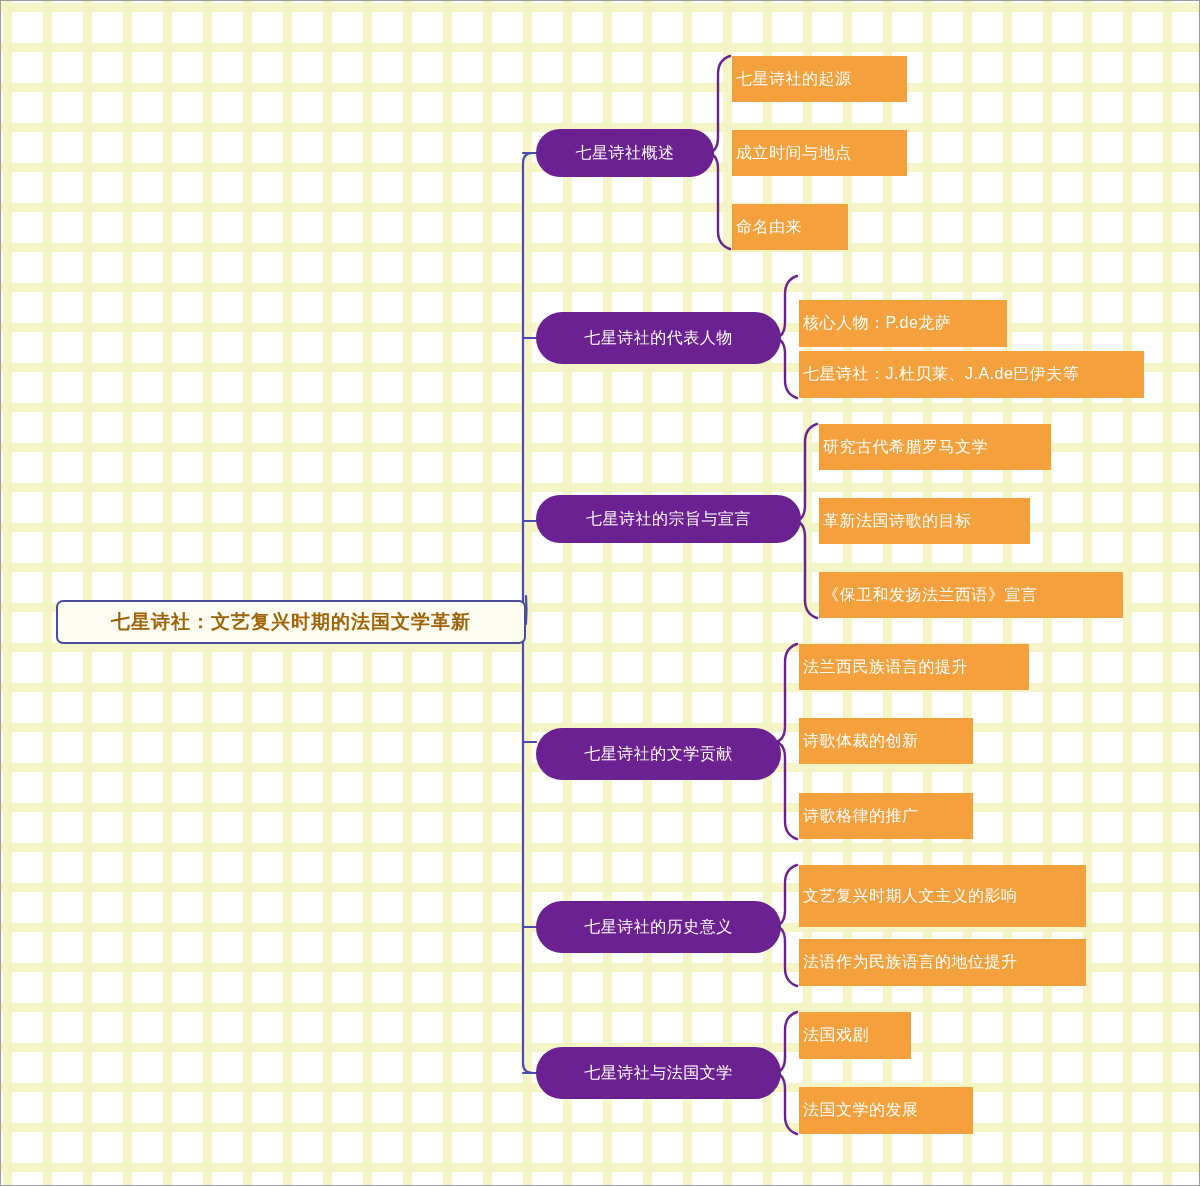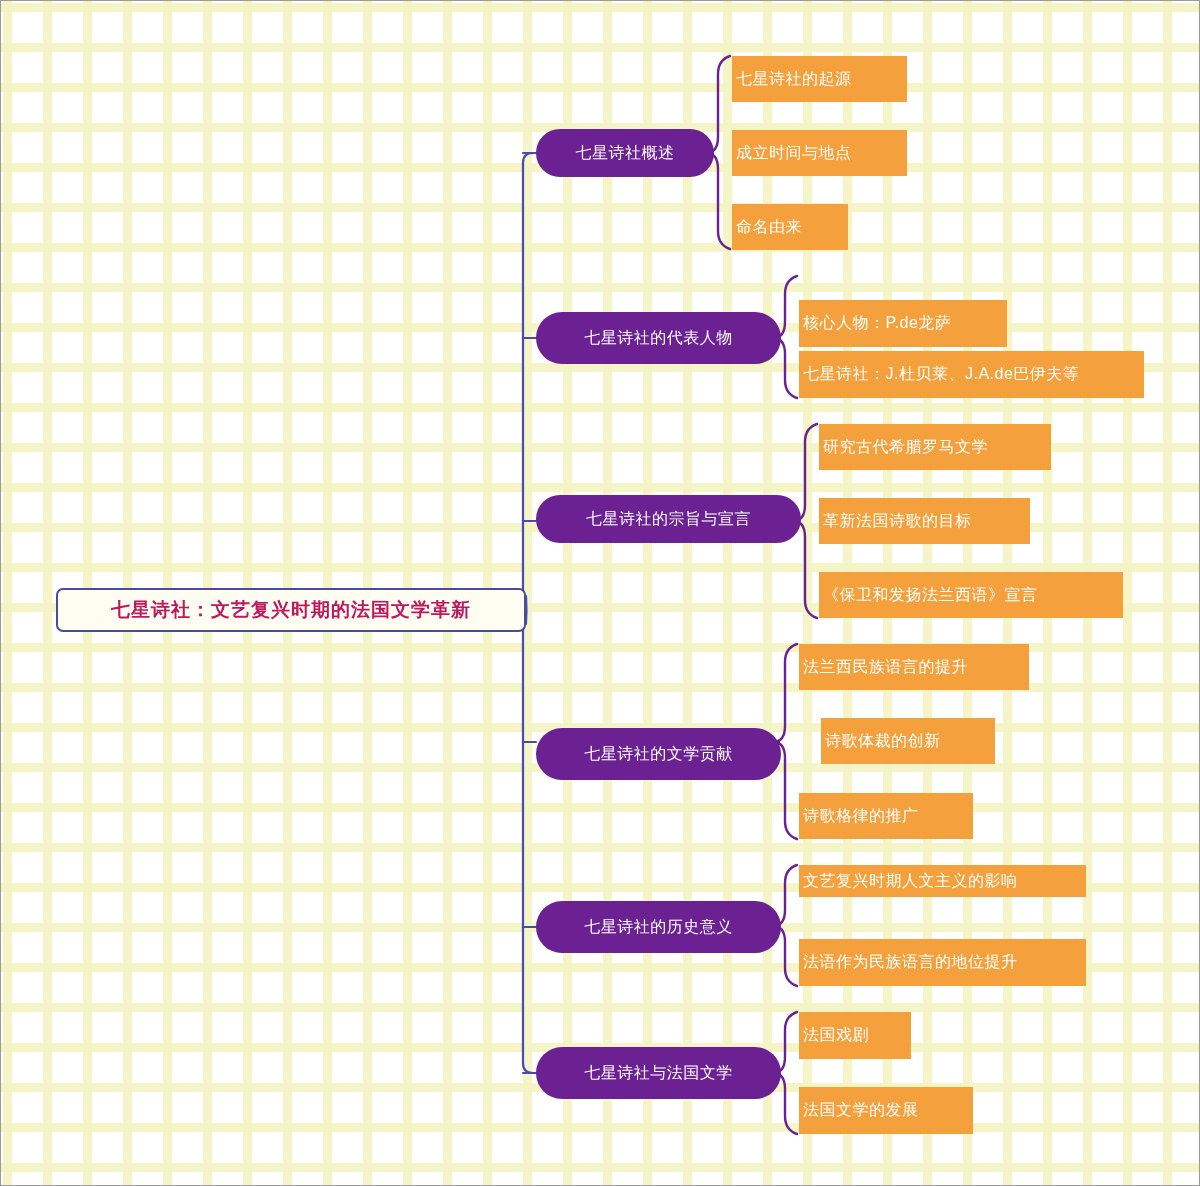--- a/index.html
+++ b/index.html
@@ -33,26 +33,27 @@
     position: absolute;
     box-sizing: border-box;
     display: flex;
     align-items: center;
     white-space: nowrap;
   }
   .root-node {
     background: #fdfdf2;
     border: 2px solid #4a4a9e;
     border-radius: 7px;
-    color: #be185d;
+    color: #a16207;
     font-size: 19px;
     font-weight: bold;
     letter-spacing: 1px;
     padding: 0 18px;
     justify-content: center;
+    margin-top: 12px;
   }
   .branch-node {
     background: #6b2191;
     border-radius: 26px;
     color: #ffffff;
     font-size: 16px;
     padding: 0 22px;
     justify-content: center;
     letter-spacing: 0.5px;
   }
@@ -99,22 +100,22 @@
       <div class="node leaf-node" style="left: 731px; top: 203px; width: 116px; height: 46px;">命名由来</div>
       <div class="node branch-node" style="left: 535px; top: 311px; width: 245px; height: 52px;">七星诗社的代表人物</div>
       <div class="node leaf-node" style="left: 798px; top: 275px; width: 208px; height: 47px; margin-top: 24px;">核心人物：P.de龙萨</div>
       <div class="node leaf-node" style="left: 798px; top: 350px; width: 345px; height: 47px;">七星诗社：J.杜贝莱、J.A.de巴伊夫等</div>
       <div class="node branch-node" style="left: 535px; top: 494px; width: 265px; height: 48px;">七星诗社的宗旨与宣言</div>
       <div class="node leaf-node" style="left: 818px; top: 423px; width: 232px; height: 46px;">研究古代希腊罗马文学</div>
       <div class="node leaf-node" style="left: 818px; top: 497px; width: 211px; height: 46px;">革新法国诗歌的目标</div>
       <div class="node leaf-node" style="left: 818px; top: 571px; width: 304px; height: 46px;">《保卫和发扬法兰西语》宣言</div>
       <div class="node branch-node" style="left: 535px; top: 715px; width: 245px; height: 52px; margin-top: 12px;">七星诗社的文学贡献</div>
       <div class="node leaf-node" style="left: 798px; top: 643px; width: 230px; height: 46px;">法兰西民族语言的提升</div>
-      <div class="node leaf-node" style="left: 820px; top: 717px; width: 174px; height: 46px;">诗歌体裁的创新</div>
+      <div class="node leaf-node" style="left: 798px; top: 717px; width: 174px; height: 46px;">诗歌体裁的创新</div>
       <div class="node leaf-node" style="left: 798px; top: 792px; width: 174px; height: 46px;">诗歌格律的推广</div>
       <div class="node branch-node" style="left: 535px; top: 900px; width: 245px; height: 52px;">七星诗社的历史意义</div>
-      <div class="node leaf-node" style="left: 798px; top: 864px; width: 287px; height: 32px; font-family: Liberation Mono, monospace;">文艺复兴时期人文主义的影响</div>
+      <div class="node leaf-node" style="left: 798px; top: 864px; width: 287px; height: 62px; font-family: Liberation Mono, monospace;">文艺复兴时期人文主义的影响</div>
       <div class="node leaf-node" style="left: 798px; top: 938px; width: 287px; height: 47px;">法语作为民族语言的地位提升</div>
       <div class="node branch-node" style="left: 535px; top: 1046px; width: 245px; height: 52px;">七星诗社与法国文学</div>
       <div class="node leaf-node" style="left: 798px; top: 1011px; width: 112px; height: 47px;">法国戏剧</div>
       <div class="node leaf-node" style="left: 798px; top: 1086px; width: 174px; height: 47px;">法国文学的发展</div>
     </div>
 </div>
 
 </body></html>

